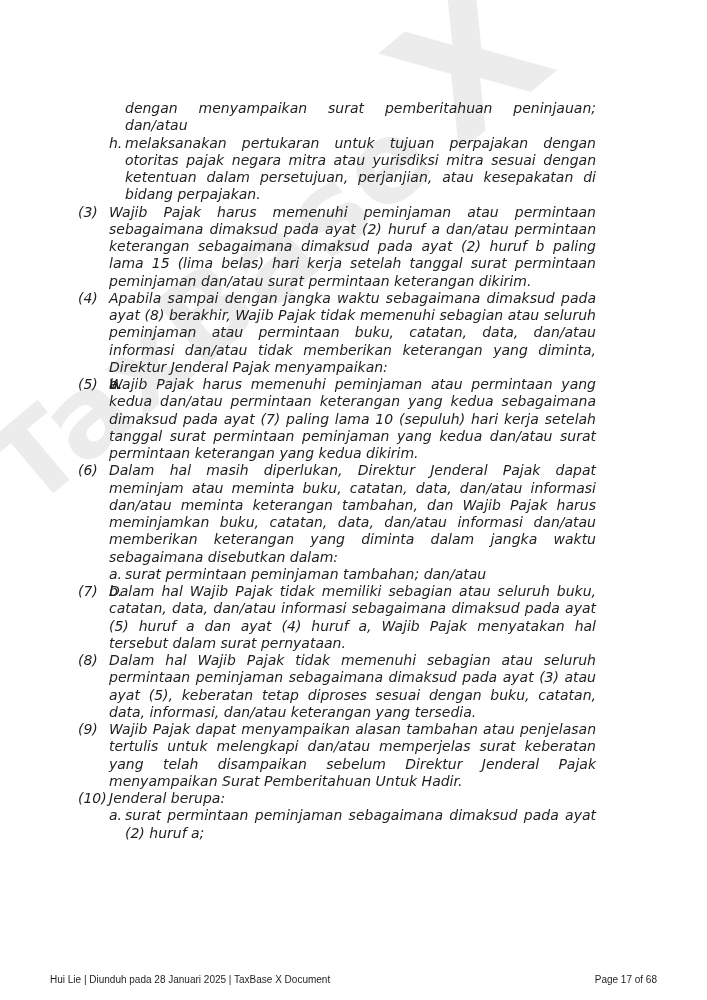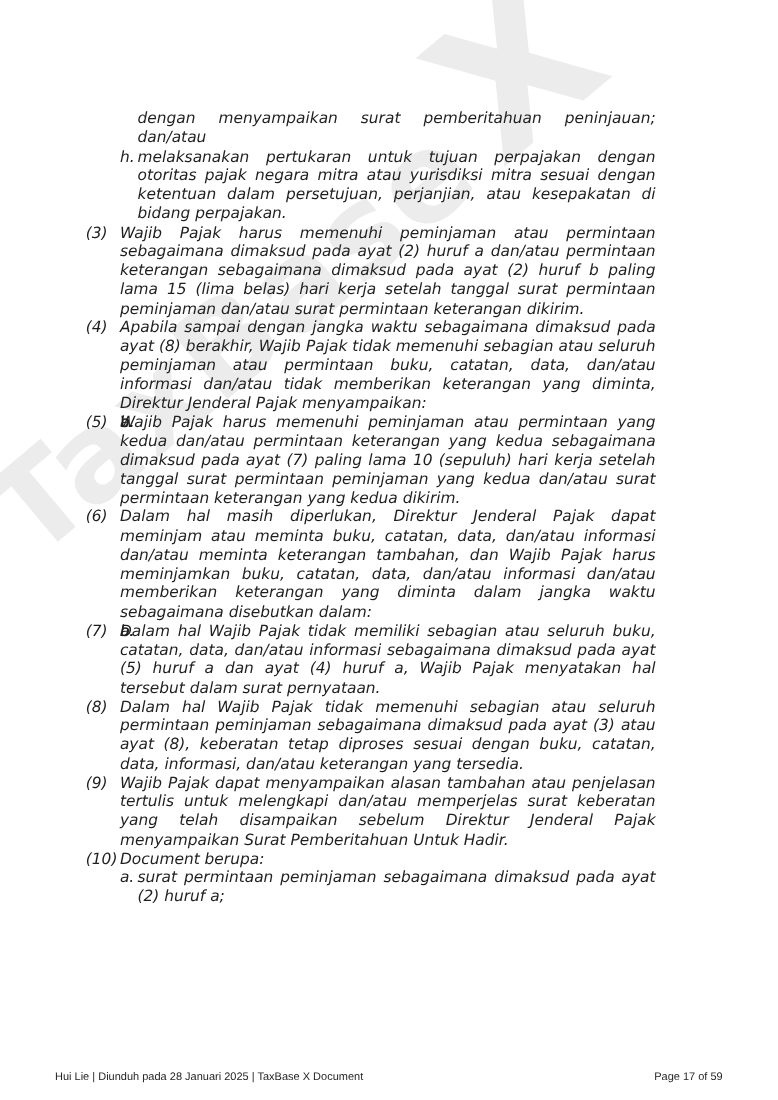--- a/index.html
+++ b/index.html
@@ -77,27 +77,27 @@
 
   <main class="content" id="content">
       <div class="block cont"><span>dengan menyampaikan surat pemberitahuan peninjauan; dan/atau</span></div>
       <div class="block sub"><span class="marker">h.</span><span>melaksanakan pertukaran untuk tujuan perpajakan dengan otoritas pajak negara mitra atau yurisdiksi mitra sesuai dengan ketentuan dalam persetujuan, perjanjian, atau kesepakatan di bidang perpajakan.</span></div>
       <div class="block main"><span class="marker">(3)</span><span>Wajib Pajak harus memenuhi peminjaman atau permintaan sebagaimana dimaksud pada ayat (2) huruf a dan/atau permintaan keterangan sebagaimana dimaksud pada ayat (2) huruf b paling lama 15 (lima belas) hari kerja setelah tanggal surat permintaan peminjaman dan/atau surat permintaan keterangan dikirim.</span></div>
       <div class="block main"><span class="marker">(4)</span><span>Apabila sampai dengan jangka waktu sebagaimana dimaksud pada ayat (8) berakhir, Wajib Pajak tidak memenuhi sebagian atau seluruh peminjaman atau permintaan buku, catatan, data, dan/atau informasi dan/atau tidak memberikan keterangan yang diminta, Direktur Jenderal Pajak menyampaikan:</span></div>
       <div class="block sub"><span class="marker">a.</span></div>
       <div class="block sub"><span class="marker">b.</span></div>
       <div class="block main"><span class="marker">(5)</span><span>Wajib Pajak harus memenuhi peminjaman atau permintaan yang kedua dan/atau permintaan keterangan yang kedua sebagaimana dimaksud pada ayat (7) paling lama 10 (sepuluh) hari kerja setelah tanggal surat permintaan peminjaman yang kedua dan/atau surat permintaan keterangan yang kedua dikirim.</span></div>
       <div class="block main"><span class="marker">(6)</span><span>Dalam hal masih diperlukan, Direktur Jenderal Pajak dapat meminjam atau meminta buku, catatan, data, dan/atau informasi dan/atau meminta keterangan tambahan, dan Wajib Pajak harus meminjamkan buku, catatan, data, dan/atau informasi dan/atau memberikan keterangan yang diminta dalam jangka waktu sebagaimana disebutkan dalam:</span></div>
-      <div class="block sub"><span class="marker">a.</span></div>
+      <div class="block sub"><span class="marker">a.</span><span>surat permintaan peminjaman tambahan; dan/atau</span></div>
       <div class="block sub"><span class="marker">b.</span></div>
       <div class="block main"><span class="marker">(7)</span><span>Dalam hal Wajib Pajak tidak memiliki sebagian atau seluruh buku, catatan, data, dan/atau informasi sebagaimana dimaksud pada ayat (5) huruf a dan ayat (4) huruf a, Wajib Pajak menyatakan hal tersebut dalam surat pernyataan.</span></div>
-      <div class="block main"><span class="marker">(8)</span><span>Dalam hal Wajib Pajak tidak memenuhi sebagian atau seluruh permintaan peminjaman sebagaimana dimaksud pada ayat (3) atau ayat (8), keberatan tetap diproses sesuai dengan buku, catatan, data, informasi, dan/atau keterangan yang tersedia.</span></div>
+      <div class="block main"><span class="marker">(8)</span><span>Dalam hal Wajib Pajak tidak memenuhi sebagian atau seluruh permintaan peminjaman sebagaimana dimaksud pada ayat (3) atau ayat (5), keberatan tetap diproses sesuai dengan buku, catatan, data, informasi, dan/atau keterangan yang tersedia.</span></div>
       <div class="block main"><span class="marker">(9)</span><span>Wajib Pajak dapat menyampaikan alasan tambahan atau penjelasan tertulis untuk melengkapi dan/atau memperjelas surat keberatan yang telah disampaikan sebelum Direktur Jenderal Pajak menyampaikan Surat Pemberitahuan Untuk Hadir.</span></div>
-      <div class="block main"><span class="marker">(10)</span><span>Document berupa:</span></div>
+      <div class="block main"><span class="marker">(10)</span><span>Jenderal berupa:</span></div>
       <div class="block sub"><span class="marker">a.</span><span>surat permintaan peminjaman sebagaimana dimaksud pada ayat (2) huruf a;</span></div>
     </main>
 
   <footer class="footer">
     <span class="footer-left">Hui Lie | Diunduh pada 28 Januari 2025 | TaxBase X Document</span>
-    <span class="footer-right">Page 17 of 59</span>
+    <span class="footer-right">Page 17 of 68</span>
   </footer>
 
 </div>
 
 </body></html>

